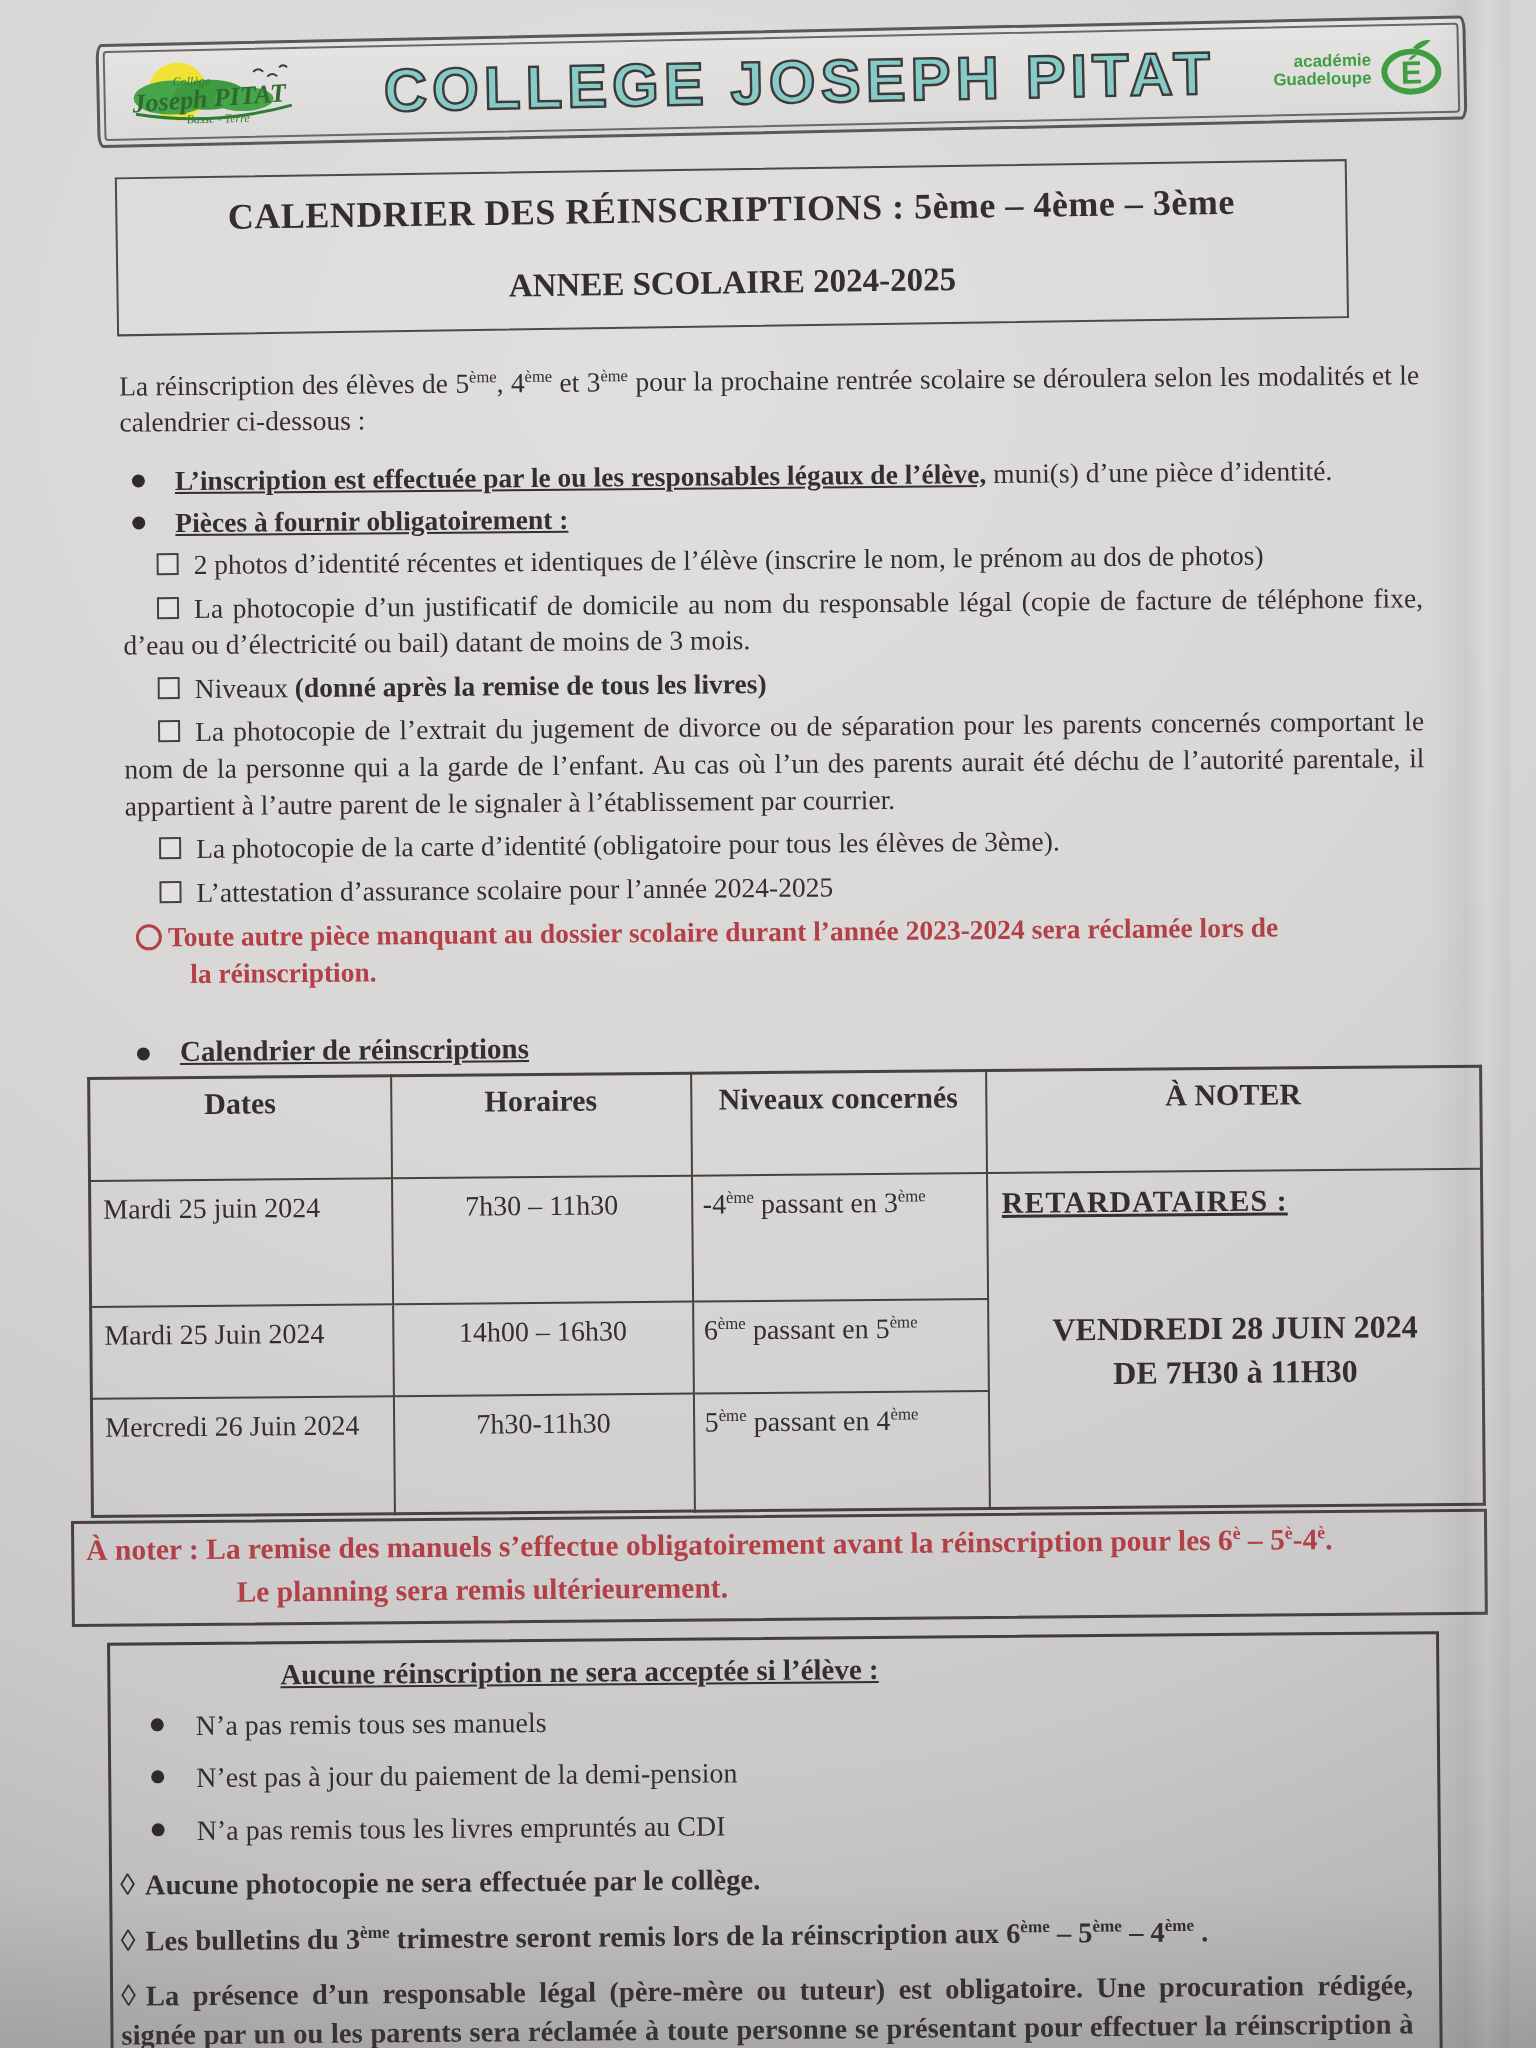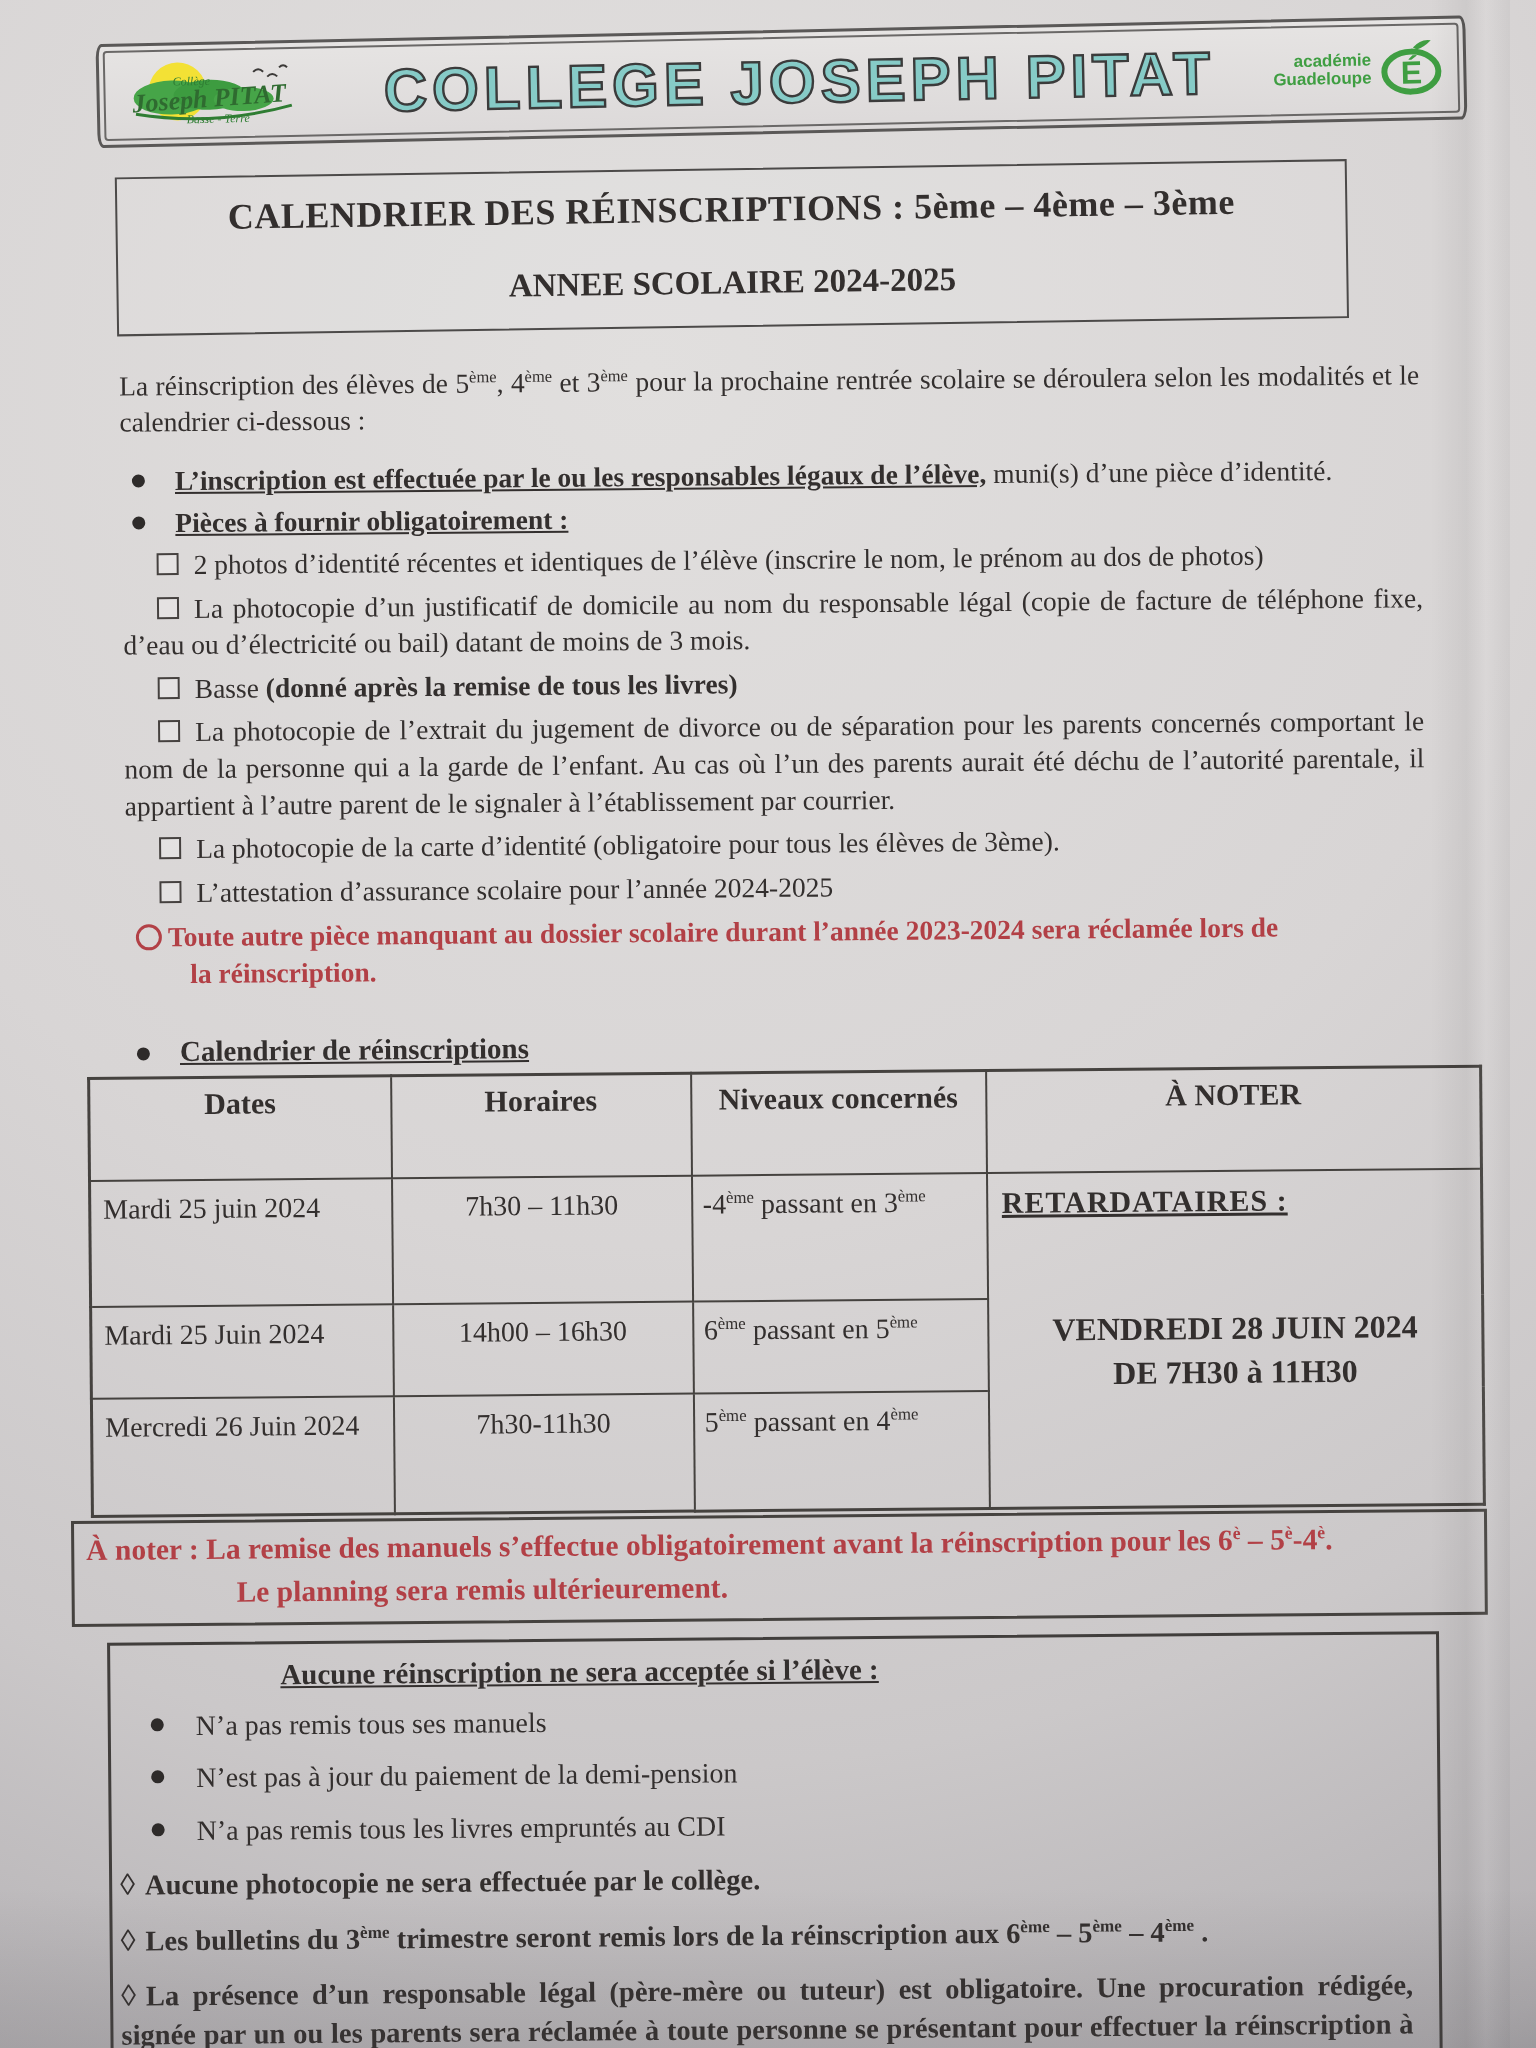--- a/index.html
+++ b/index.html
@@ -176,21 +176,21 @@
       </div>
       <div class="brow">
         <span class="bdot"></span>
         <div class="btext"><span class="bu">Pièces à fournir obligatoirement :</span><span></span></div>
       </div>
     </div>
 
     <div class="checklist">
       <div class="check-item"><span class="cbox"></span><span>2 photos d’identité récentes et identiques de l’élève (inscrire le nom, le prénom au dos de photos)</span><span class="b"></span></div>
       <div class="check-item"><span class="cbox"></span><span>La photocopie d’un justificatif de domicile au nom du responsable légal (copie de facture de téléphone fixe, d’eau ou d’électricité ou bail) datant de moins de 3 mois.</span><span class="b"></span></div>
-      <div class="check-item"><span class="cbox"></span><span>Basse </span><span class="b">(donné après la remise de tous les livres)</span></div>
+      <div class="check-item"><span class="cbox"></span><span>Niveaux </span><span class="b">(donné après la remise de tous les livres)</span></div>
       <div class="check-item"><span class="cbox"></span><span>La photocopie de l’extrait du jugement de divorce ou de séparation pour les parents concernés comportant le nom de la personne qui a la garde de l’enfant. Au cas où l’un des parents aurait été déchu de l’autorité parentale, il appartient à l’autre parent de le signaler à l’établissement par courrier.</span><span class="b"></span></div>
       <div class="check-item"><span class="cbox"></span><span>La photocopie de la carte d’identité (obligatoire pour tous les élèves de 3ème).</span><span class="b"></span></div>
       <div class="check-item"><span class="cbox"></span><span>L’attestation d’assurance scolaire pour l’année 2024-2025</span><span class="b"></span></div>
     </div>
 
     <div class="warning">
       <span class="wcircle"></span>
       <div class="wtext">
         <span>Toute autre pièce manquant au dossier scolaire durant l’année 2023-2024 sera réclamée lors de</span>
         <span class="wline2">la réinscription.</span>

